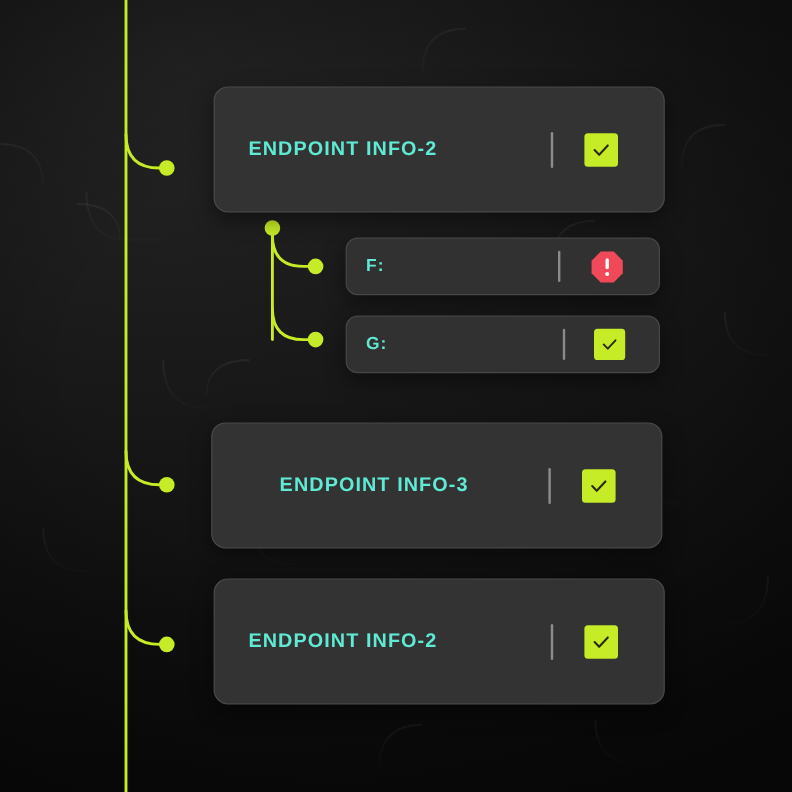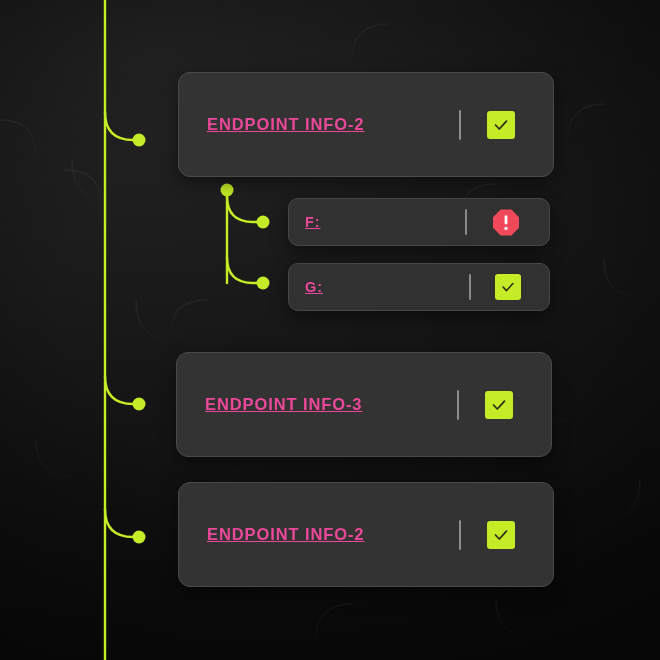--- a/index.html
+++ b/index.html
@@ -48,25 +48,24 @@
     display: flex;
     align-items: center;
     box-shadow: 0 6px 18px rgba(0,0,0,0.45);
   }
   .card.sub {
     background: #313131;
     border: 1px solid #474747;
     border-radius: 10px;
   }
   .card-label {
-    color: #ec4899;
+    color: #5eead4;
     font-weight: bold;
     letter-spacing: 0.9px;
     white-space: nowrap;
-    text-decoration: underline;
   }
   .card-main .card-label {
     font-size: 16.5px;
     margin-left: 28px;
   }
   .card.sub .card-label {
     font-size: 14.5px;
     margin-left: 16px;
   }
   .card-right {
@@ -231,21 +230,21 @@
     <span class="card-right pad-right">
       <span class="divider"></span>
       <span class="status-ok gap-ok">
         <svg width="18" height="18" viewBox="0 0 20 20">
           <path d="M4.5 10 L8.3 14 L15.5 6.2" fill="none" stroke="#2b2b14" stroke-width="1.7" stroke-linecap="round" stroke-linejoin="round"></path>
         </svg>
       </span>
     </span>
   </div>
 
-  <div class="card card-main" style="left:176px; top:352px; width:376px; height:105px;">
+  <div class="card card-main" style="left:176px; top:352px; width:376px; height:105px;padding-left:28px;">
     <span class="card-label">ENDPOINT INFO-3</span>
     <span class="card-right pad-right">
       <span class="divider"></span>
       <span class="status-ok gap-ok">
         <svg width="20" height="20" viewBox="0 0 20 20">
           <path d="M4.5 10 L8.3 14 L15.5 6.2" fill="none" stroke="#2b2b14" stroke-width="1.7" stroke-linecap="round" stroke-linejoin="round"></path>
         </svg>
       </span>
     </span>
   </div>

